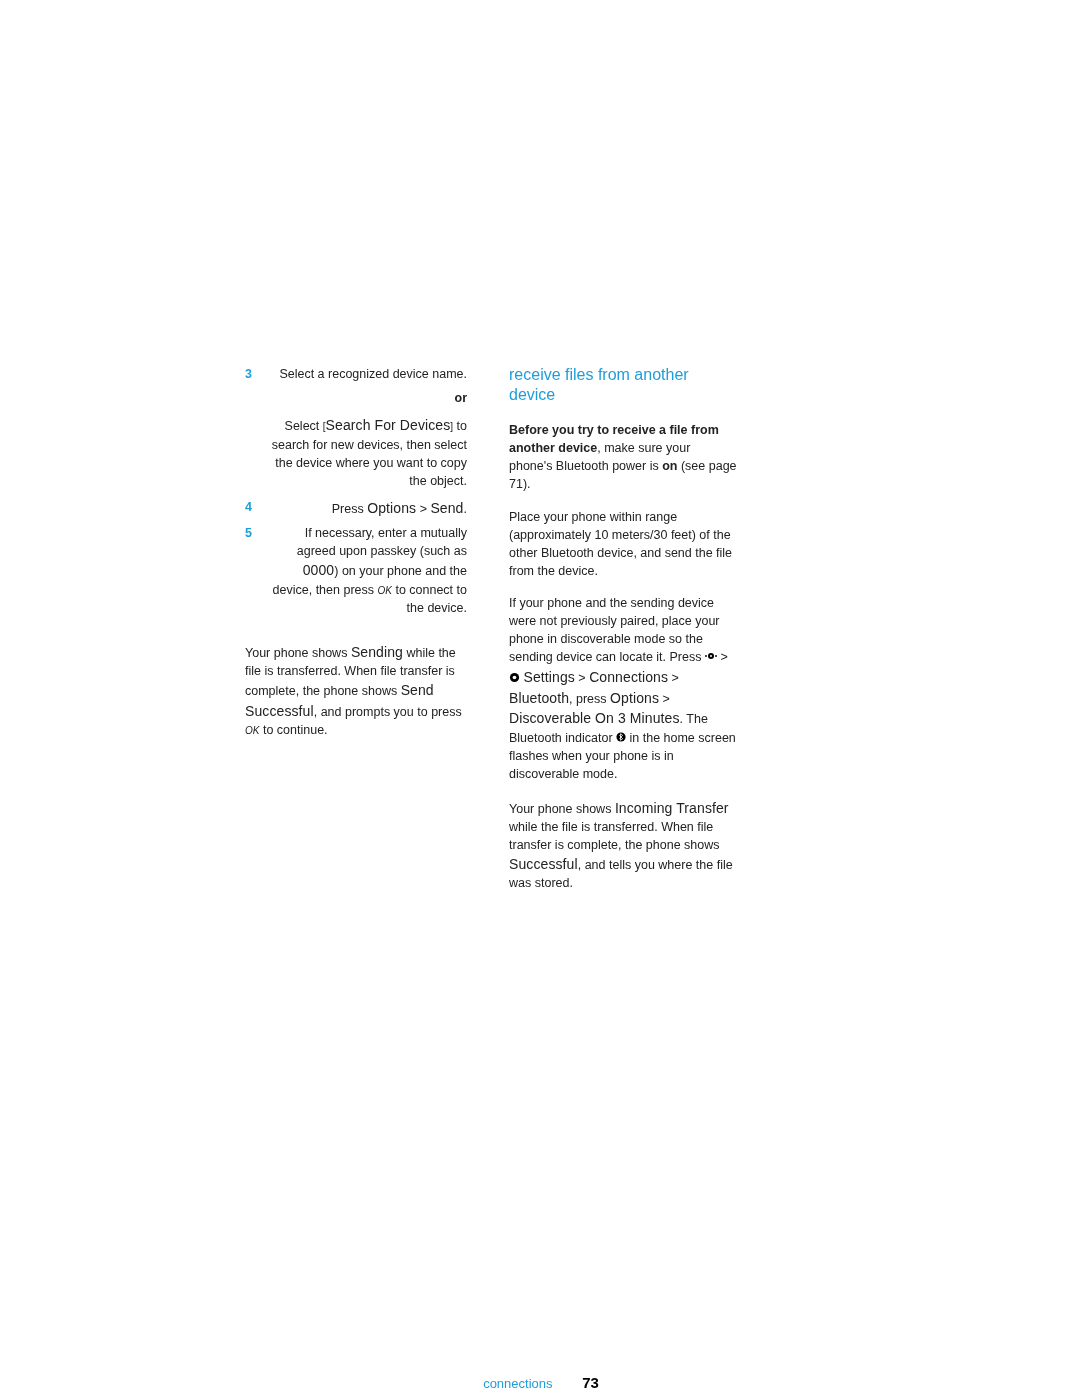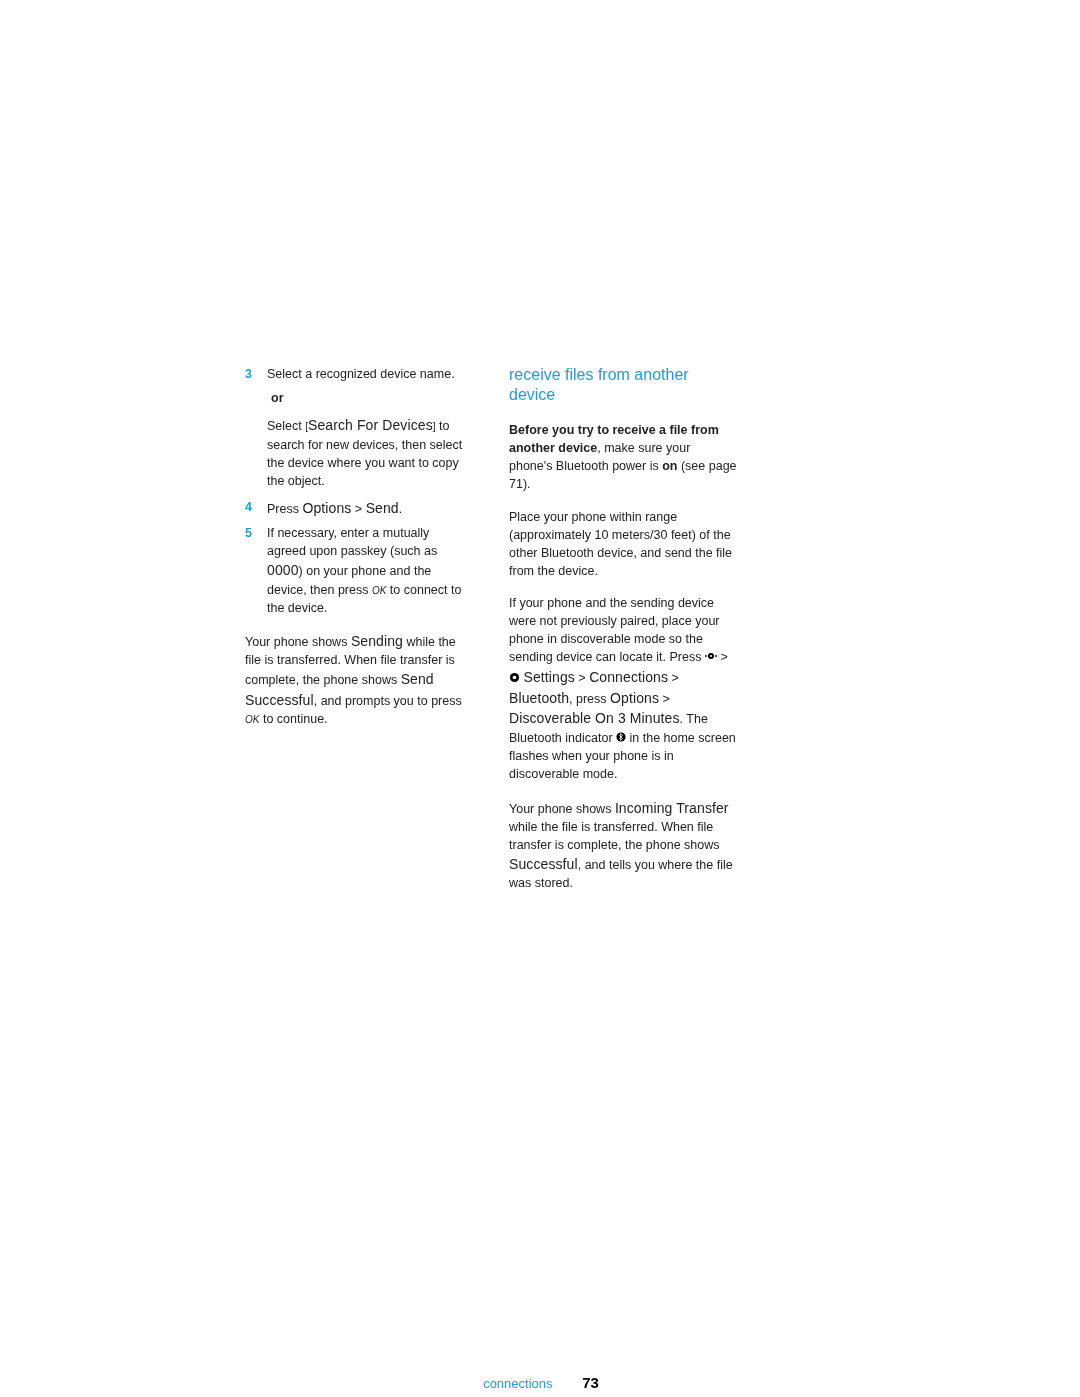--- a/index.html
+++ b/index.html
@@ -25,21 +25,21 @@
     color: #222;
   }
   .col-right { width: 228px; }
   .step-row { display: flex; margin-bottom: 6px; }
   .step-num {
     color: #1e9dd8;
     font-weight: bold;
     width: 22px;
     flex-shrink: 0;
   }
-  .step-body { flex: 1; }
+  .step-body { flex: 1; text-align: right; }
   .or { font-weight: bold; margin: 6px 0 8px 4px; }
   .ui-label {
     font-family: Arial, sans-serif;
     font-size: 14px;
     letter-spacing: 0.1px;
   }
   .ui-bracket { font-size: 10px; }
   .section-heading {
     color: #1e9dd8;
     font-size: 16px;
@@ -97,21 +97,21 @@
       </div>
     </div>
 
     <div class="step-row" style="margin-top:6px">
       <div class="step-num">5</div>
       <div class="step-body">
         <span>If necessary, enter a mutually agreed upon passkey (such as </span><span class="ui-label">0000</span><span>) on your phone and the device, then press </span><span class="ok-key">OK</span><span> to connect to the device.</span>
       </div>
     </div>
 
-    <div class="para" style="margin-top:14px">
+    <div class="para" style="margin-top:25px">
       <span>Your phone shows </span><span class="ui-label">Sending</span><span> while the file is transferred. When file transfer is complete, the phone shows </span><span class="ui-label">Send Successful</span><span>, and prompts you to press </span><span class="ok-key">OK</span><span> to continue.</span>
     </div>
   </div>
 
   <div class="col col-right">
     <div class="section-heading">receive files from another device</div>
 
     <div class="para">
       <span class="bold">Before you try to receive a file from another device</span><span>, make sure your phone's Bluetooth power is </span><span class="bold">on</span><span> (see page 71).</span>
     </div>

